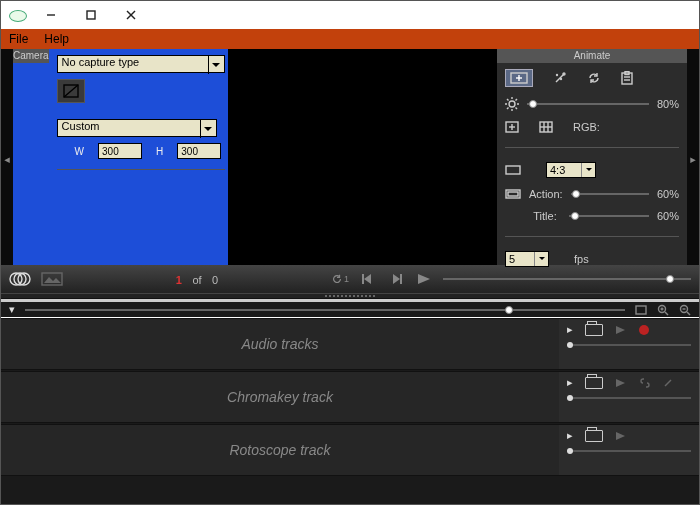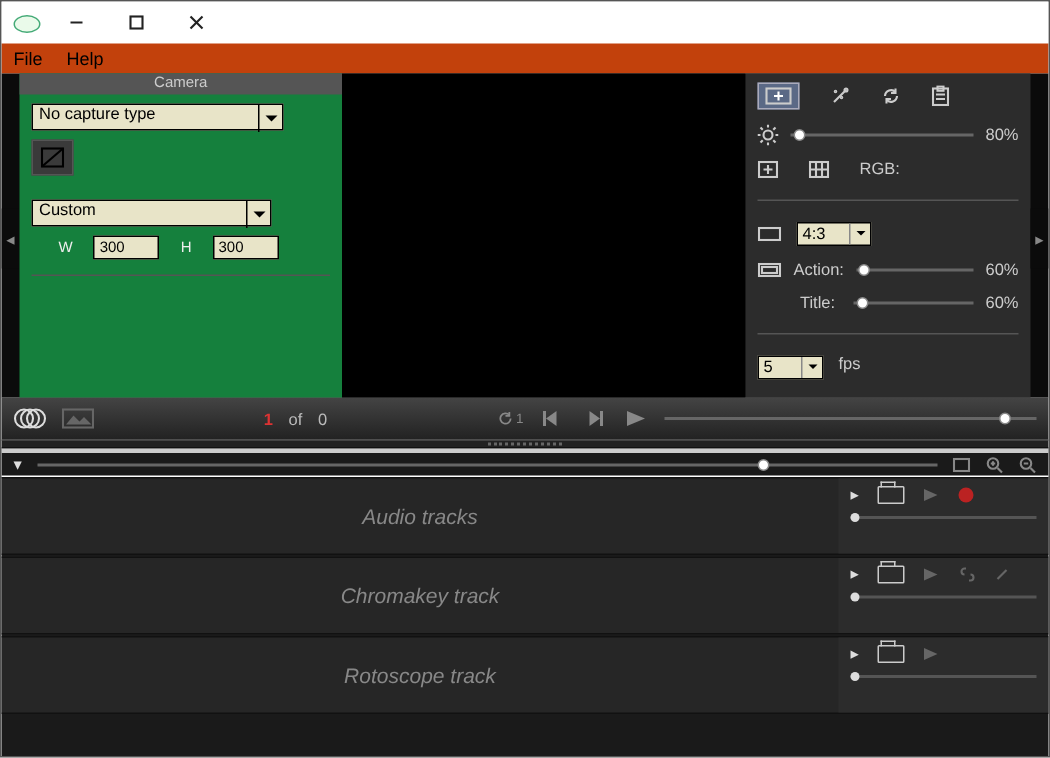--- a/index.html
+++ b/index.html
@@ -6,21 +6,21 @@
 body{width:700px;height:505px;background:#fff;overflow:hidden;border:1px solid #555}
 .titlebar{height:28px;background:#fff;display:flex;align-items:center;padding:0 2px 0 8px}
 .titlebar .app-icon{width:16px;height:10px;margin-right:6px;position:relative}
 .titlebar .app-icon::before{content:"";position:absolute;width:16px;height:10px;border:1px solid #4a7;border-radius:50%;background:#eafaea}
 .titlebar .title{flex:1;font-size:12px;color:#000}
 .win-btn{width:40px;height:26px;display:flex;align-items:center;justify-content:center;color:#222}
 .win-btn svg{width:10px;height:10px}
 .menubar{height:20px;background:#c2410c;display:flex;align-items:center;padding:0 4px;gap:8px}
 .menubar span{font-size:12px;color:#000;padding:2px 4px}
 .workspace{height:216px;background:#0b0b0b;display:flex;position:relative}
-.camera-panel{width:215px;background:#15803d;display:flex;flex-direction:column;position:relative;margin-left:12px}
+.camera-panel{width:215px;background:#1d4ed8;display:flex;position:relative;margin-left:12px}
 .side-collapse{position:absolute;top:90px;width:12px;height:40px;background:#0b0b0b;color:#888;display:flex;align-items:center;justify-content:center}
 .left-collapse{left:0}
 .right-collapse{right:0}
 .panel-header{height:14px;background:#555;color:#ccc;text-align:center;font-size:10px;line-height:14px}
 .camera-body{padding:6px 8px;display:flex;flex-direction:column;gap:6px}
 .combo{width:168px;height:18px;background:#e8e4c8;border:1px solid #000;display:flex;align-items:flex-start;padding:0 4px;font-size:11px;color:#000;position:relative}
 .combo .dd{position:absolute;right:0;top:0;width:16px;height:18px;border-left:1px solid #000;display:flex;align-items:center;justify-content:center}
 .combo .dd::after{content:"";border:4px solid transparent;border-top-color:#000;margin-top:3px}
 .icon-btn{width:28px;height:24px;background:#3a3a3a;display:flex;align-items:center;justify-content:center;border:1px solid #555}
 .wh-row{display:flex;gap:14px;align-items:center;margin-left:18px}
@@ -29,21 +29,21 @@
 .divider{height:1px;background:#555;margin:4px 0}
 .preview{flex:1;background:#000}
 .animate-panel{width:190px;background:#2c2c2c;margin-right:12px;display:flex;flex-direction:column}
 .animate-body{padding:6px 8px;display:flex;flex-direction:column;gap:10px;color:#ccc}
 .tool-row{display:flex;gap:20px;align-items:center}
 .tool-row .box{width:28px;height:18px;display:flex;align-items:center;justify-content:center}
 .tool-row .box.active{background:#5b6986;border:1px solid #aab}
 .slider-row{display:flex;align-items:center;gap:8px;font-size:10px}
 .slider-track{height:2px;background:#666;position:relative;flex:1}
 .slider-thumb{position:absolute;width:8px;height:8px;background:#fff;border:1px solid #888;border-radius:50%;top:-3px}
-.ratio-row{display:flex;gap:10px}
+.ratio-row{display:flex;align-items:center;gap:25px}
 .small-combo{width:50px;height:16px;background:#e8e4c8;border:1px solid #000;display:flex;align-items:center;padding:0 3px;font-size:10px;color:#000;position:relative}
 .small-combo .dd{position:absolute;right:0;top:0;width:14px;height:14px;border-left:1px solid #888;display:flex;align-items:center;justify-content:center}
 .small-combo .dd::after{content:"";border:3px solid transparent;border-top-color:#000;margin-top:2px}
 .playbar{height:28px;background:linear-gradient(#444,#222);display:flex;align-items:center;padding:0 8px;gap:10px;color:#bbb}
 .playbar .counter{flex:1;text-align:center;font-size:16px}
 .playbar .counter .cur{color:#d33;font-weight:bold}
 .playbar .counter .of{color:#bbb;margin:16px 6px}
 .play-icon{width:18px;height:16px;display:flex;align-items:center;justify-content:center;color:#888}
 .track-header{height:18px;background:#1a1a1a;display:flex;align-items:center;justify-content:flex-end;padding:0 8px;gap:10px;border-top:3px solid #ccc}
 .track-header svg{color:#888}
@@ -119,20 +119,21 @@
         <span class="lbl">H</span>
         <input class="num-input" value="300" style="">
       </div>
       <div class="divider"></div>
     </div>
   </div>
 
   <div class="preview"></div>
 
   <div class="animate-panel">
+    <div class="panel-header">Animate</div>
     <div class="animate-body">
       <div class="tool-row">
         <div class="box active">
             <svg width="18" height="12" viewBox="0 0 18 12">
               <rect x="1" y="1" width="16" height="10"></rect>
               <line x1="9" y1="3" x2="9" y2="9" stroke="#fff"></line>
               <line x1="6" y1="6" x2="12" y2="6" stroke="#fff"></line>
             </svg>
           </div>
         <div class="ico" style="color:#ccc">

